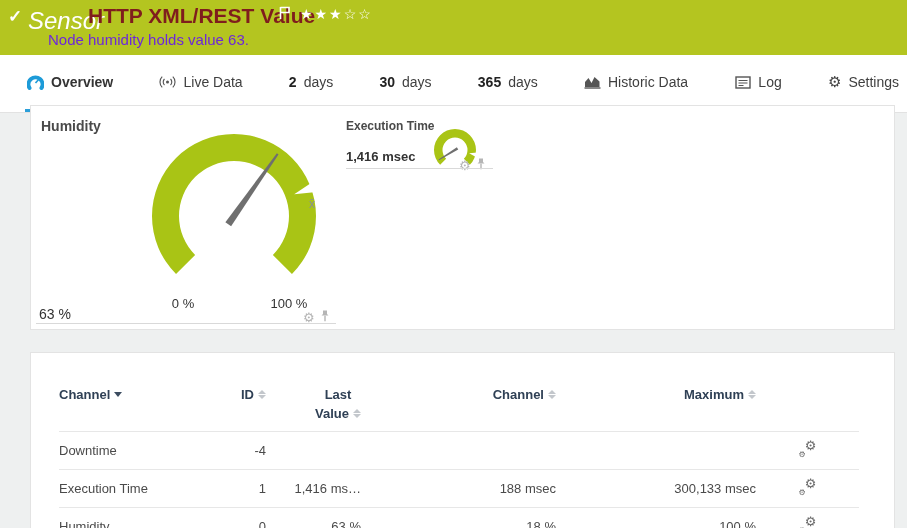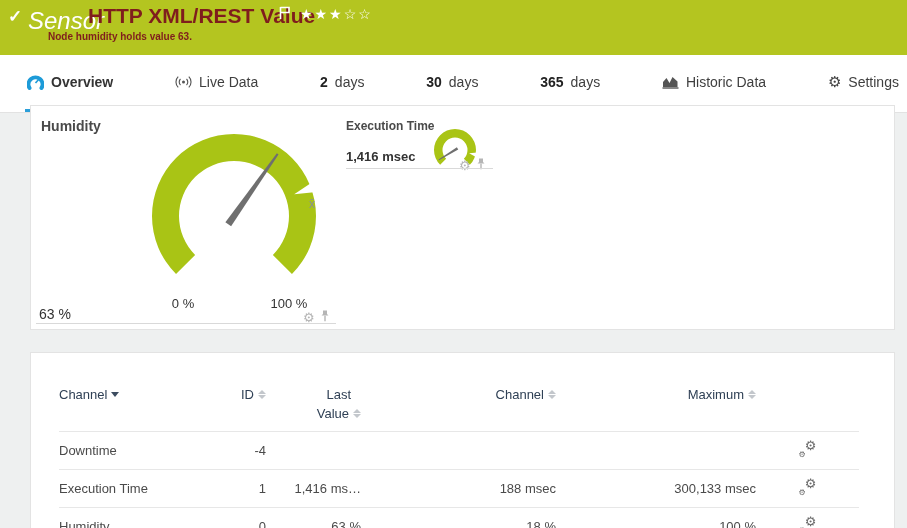--- a/index.html
+++ b/index.html
@@ -6,21 +6,21 @@
   html,body { width:907px; height:528px; overflow:hidden; background:#eef0f0;
     font-family:"Liberation Sans", sans-serif; }
 
   
   .banner { position:relative; width:907px; height:55px; }
   .banner .check { position:absolute; left:8px; top:6px; color:#fff; font-size:17px; font-weight:bold; }
   .banner .kind { position:absolute; left:28px; top:7px; color:#fff; font-size:24px; font-style:italic; }
   .banner .title { position:absolute; left:88px; top:4px; color:#7f1d1d; font-size:21px; font-weight:bold;text-align:center; }
   .banner .flag { position:absolute; left:279px; top:6px; }
   .banner .stars { position:absolute; left:300px; top:6px; color:#fff; font-size:14px; letter-spacing:2px; }
-  .banner .subtitle { position:absolute; left:48px; top:31px; color:#7f1d1d; font-size:10px; font-weight:bold; }
+  .banner .subtitle { position:absolute; left:48px; top:31px; color:#6d28d9; font-size:15px; font-weight:normal; }
 
   
   .tabbar { width:907px; height:58px; background:#fff; border-bottom:1px solid #e2e2e2;
     display:flex; align-items:stretch; padding:0 6px 0 25px; justify-content:space-between; }
   .tab { display:flex; align-items:center; gap:7px; font-size:14px; color:#3f3f3f;
     border-bottom:3px solid transparent; padding:0 2px; cursor:pointer; white-space:nowrap; }
   .tab .num { font-weight:bold; color:#222; }
   .tab.active { border-bottom-color:#2b9fd9; font-weight:bold; color:#333; }
   .tab .ticon { display:inline-flex; width:17px; height:16px; align-items:center; justify-content:center; color:#555; }
   .tab .gearglyph { font-size:15px; color:#444; }
@@ -37,21 +37,21 @@
   .mean-label { position:absolute; font-size:12px; color:#8a9096; }
   .tile-line { position:absolute; border-bottom:1px solid #d9d9d9; }
   .tile-icons { position:absolute; display:flex; gap:5px; align-items:center; color:#b5b5b5; }
   .tile-icons .gearglyph { font-size:13px; line-height:1; cursor:pointer; }
 
   
   table.channels { border-collapse:collapse; margin:30px 0 0 28px; width:800px; table-layout:fixed; font-size:13px; }
   table.channels col.c-channel{width:175px} table.channels col.c-id{width:32px}
   table.channels col.c-last{width:95px} table.channels col.c-min{width:195px}
   table.channels col.c-max{width:200px} table.channels col.c-act{width:103px}
-  th { color:#2f4055; font-weight:normal; text-align:right; vertical-align:top; padding:4px 0 10px; }
+  th { color:#2f4055; font-weight:bold; text-align:right; vertical-align:top; padding:4px 0 10px; }
   th.left { text-align:left; }
   td { color:#4a4a4a; padding:9px 0; text-align:right; border-top:1px solid #e7e7e7; }
   td.left { text-align:left; }
   td.act, th.act { text-align:center; }
   tr.last-row td { border-bottom:1px solid #e7e7e7; }
   .hcell { display:inline-flex; align-items:flex-start; gap:4px; cursor:pointer; }
   .sort-both { display:inline-flex; flex-direction:column; gap:1px; margin-top:3px; }
   .sort-both i { width:0; height:0; border-left:4px solid transparent; border-right:4px solid transparent; display:block; }
   .sort-both i.up { border-bottom:4px solid #c3c7cc; }
   .sort-both i.dn { border-top:4px solid #c3c7cc; }
@@ -114,20 +114,29 @@
   <div class="tab">
     <span class="ticon">
       <svg width="17" height="14" viewBox="0 0 17 14">
         <path d="M1 12 L1 7 4.5 3 7.5 8 10.5 2 15.5 6.5 15.5 12 Z" fill="#555"></path>
         <path d="M0.5 13 h16" stroke="#555" stroke-width="1.4"></path>
       </svg>
     </span>
     <span>Historic Data</span>
   </div>
   <div class="tab">
+    <span class="ticon">
+      <svg width="16" height="13" viewBox="0 0 16 13">
+        <rect x="1" y="1" width="14" height="11" fill="none" stroke="#555" stroke-width="1.4"></rect>
+        <path d="M3.5 4.5 h9 M3.5 7 h9 M3.5 9.5 h5" stroke="#555" stroke-width="1.2"></path>
+      </svg>
+    </span>
+    <span>Log</span>
+  </div>
+  <div class="tab">
     <span class="gearglyph">⚙</span>
     <span>Settings</span>
   </div>
 </div>
 
 <div class="panel" id="panel-gauges">
 
   <div class="tile-title" style="left:10px; top:12px;">Humidity</div>
 
   <svg class="gauge-svg" style="left:103px; top:20px;" width="200" height="170" viewBox="0 0 200 170">

